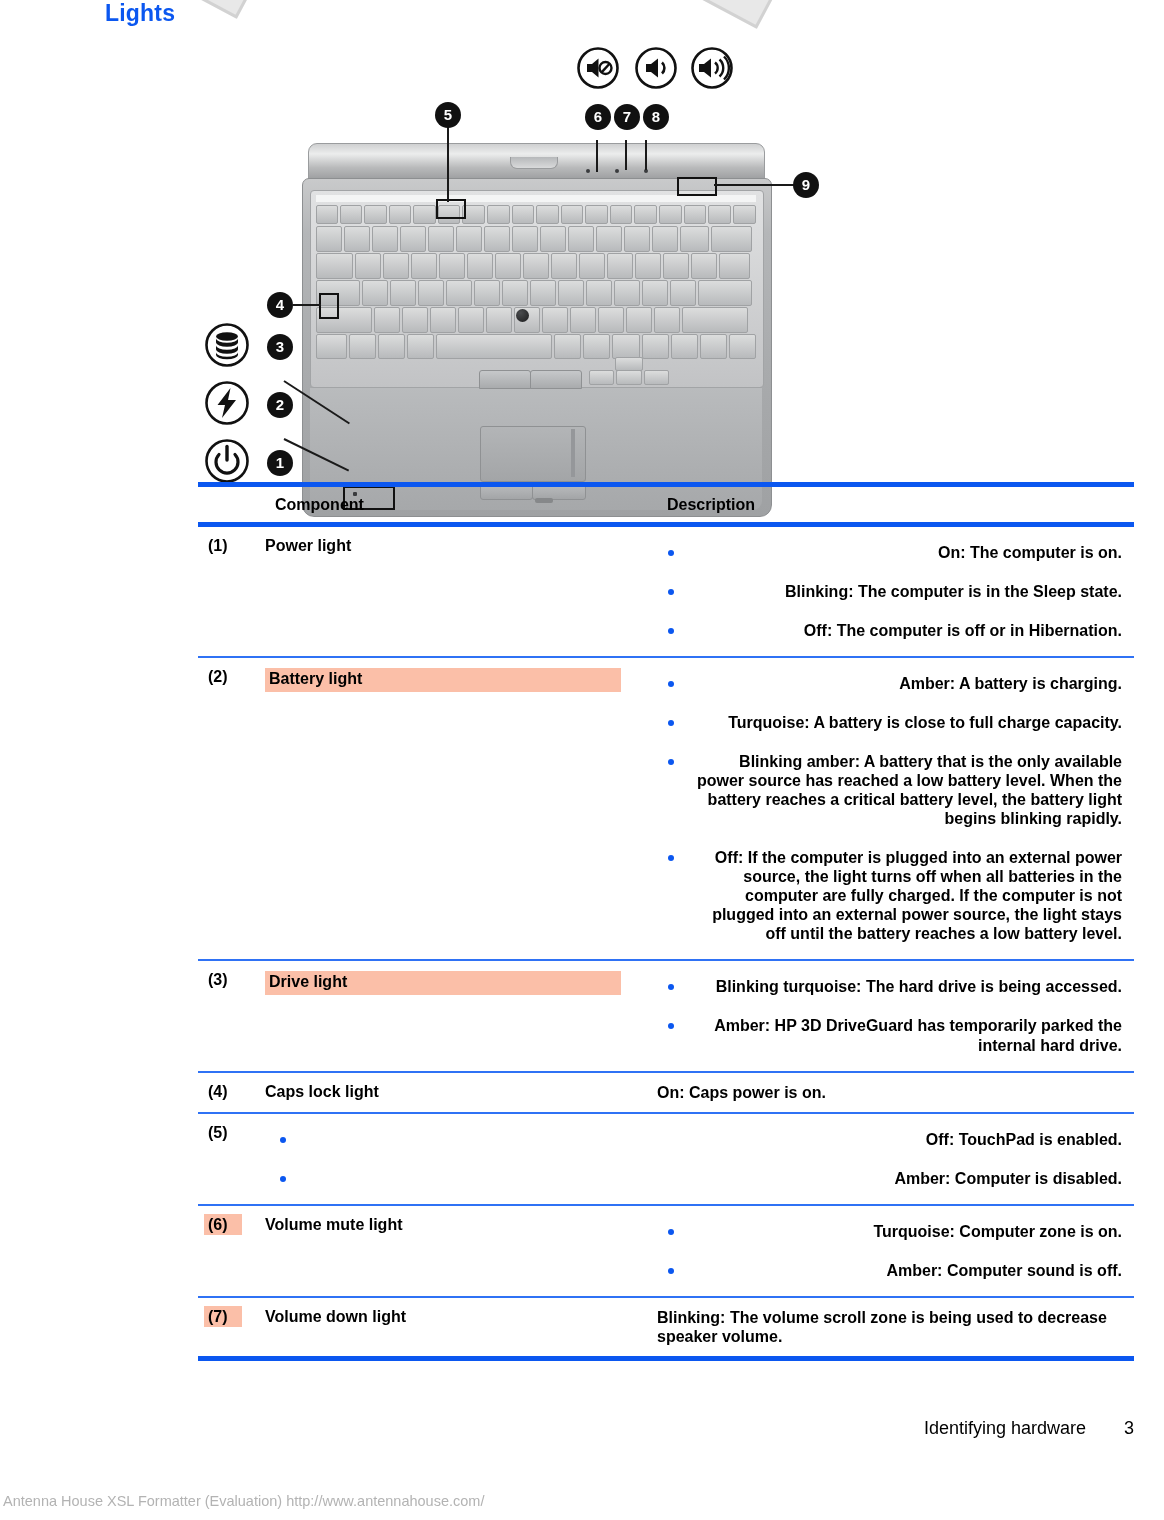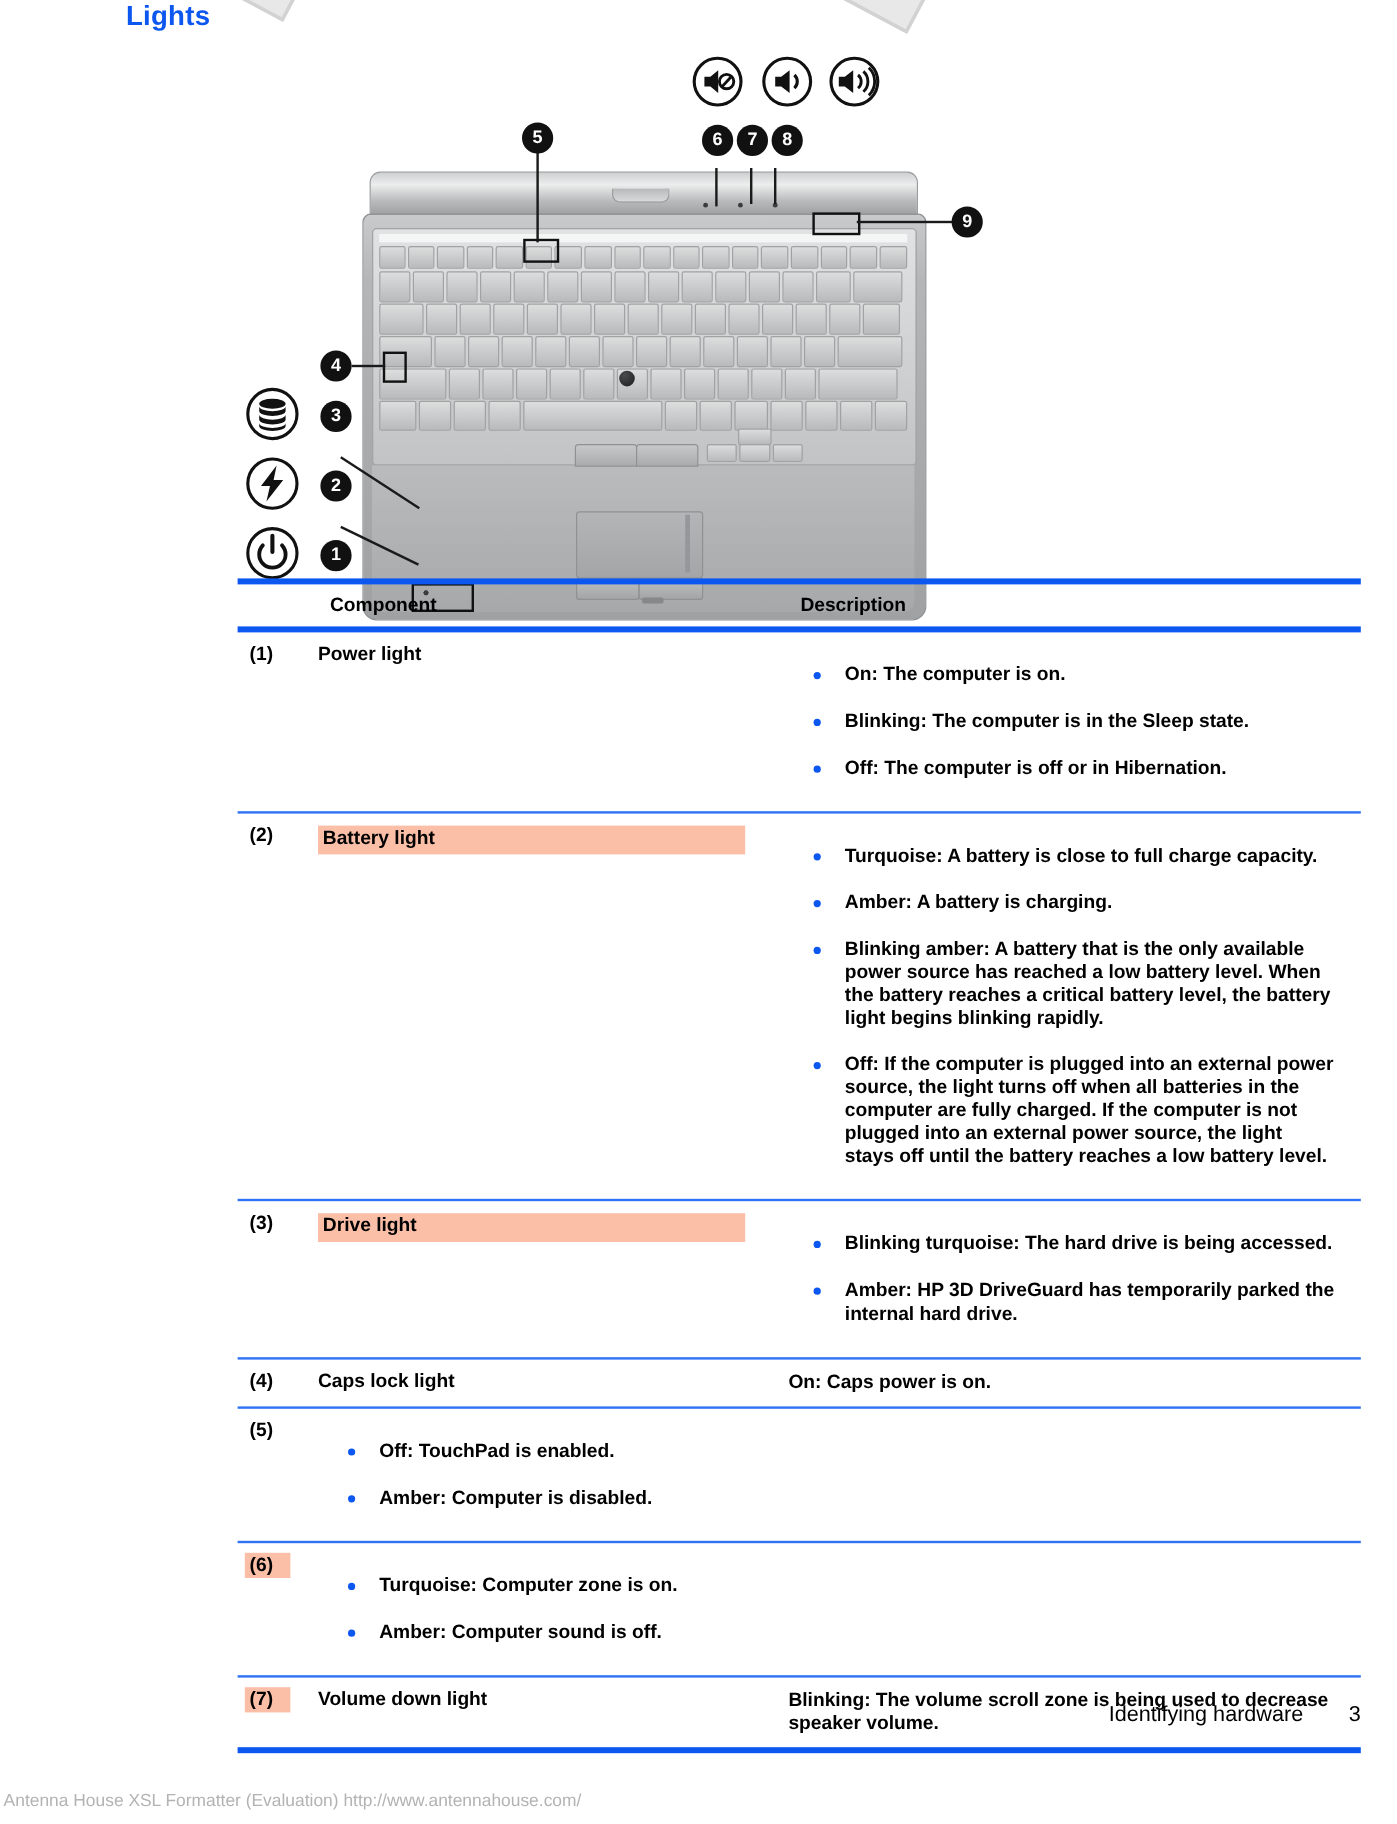--- a/index.html
+++ b/index.html
@@ -247,21 +247,21 @@
   }
   .cell-comp { padding-left: 0px; }
   .cell-comp .hlfull {
     display: block;
     background: #fbbfa8;
     padding: 2px 0 3px 4px;
     margin-right: 32px;
   }
   .cell-desc { padding-left: 4px; padding-right: 6px; }
 
-  ul.bullets { list-style: none; margin: 16px; padding: 0; }
+  ul.bullets { list-style: none; margin: 6px; padding: 0; text-align: right; }
   ul.bullets li {
     position: relative;
     padding-left: 31px;
     margin-bottom: 20px;
     line-height: 1.19;
   }
   ul.bullets li:last-child { margin-bottom: 0; }
   ul.bullets li::before {
     content: "";
     position: absolute;
@@ -534,22 +534,22 @@
     </div>
     <div class="rule-thin"></div>
 
     <div class="row">
       <div class="col-num cell cell-num"><span>(2)</span></div>
       <div class="col-comp cell cell-comp">
           <span class="hlfull">Battery light</span>
         </div>
       <div class="col-desc cell cell-desc">
         <ul class="bullets">
+          <li>Amber: A battery is charging.</li>
           <li>Turquoise: A battery is close to full charge capacity.</li>
-          <li>Amber: A battery is charging.</li>
           <li>Blinking amber: A battery that is the only available power source has reached a low battery level. When the battery reaches a critical battery level, the battery light begins blinking rapidly.</li>
           <li>Off: If the computer is plugged into an external power source, the light turns off when all batteries in the computer are fully charged. If the computer is not plugged into an external power source, the light stays off until the battery reaches a low battery level.</li>
         </ul>
       </div>
     </div>
     <div class="rule-thin"></div>
 
     <div class="row">
       <div class="col-num cell cell-num"><span>(3)</span></div>
       <div class="col-comp cell cell-comp">
@@ -579,20 +579,21 @@
         <ul class="bullets">
           <li>Off: TouchPad is enabled.</li>
           <li>Amber: Computer is disabled.</li>
         </ul>
       </div>
     </div>
     <div class="rule-thin"></div>
 
     <div class="row">
       <div class="col-num cell cell-num"><span class="hl">(6)</span></div>
+      <div class="col-comp cell cell-comp"><span>Volume mute light</span></div>
       <div class="col-desc cell cell-desc">
         <ul class="bullets">
           <li>Turquoise: Computer zone is on.</li>
           <li>Amber: Computer sound is off.</li>
         </ul>
       </div>
     </div>
     <div class="rule-thin"></div>
 
     <div class="row">

